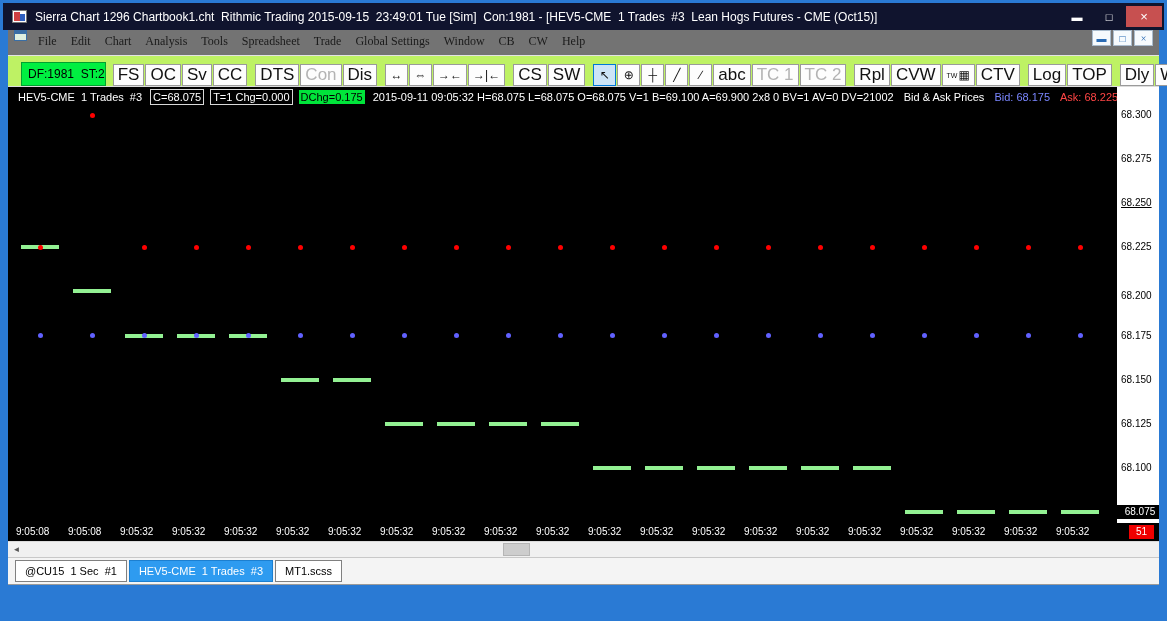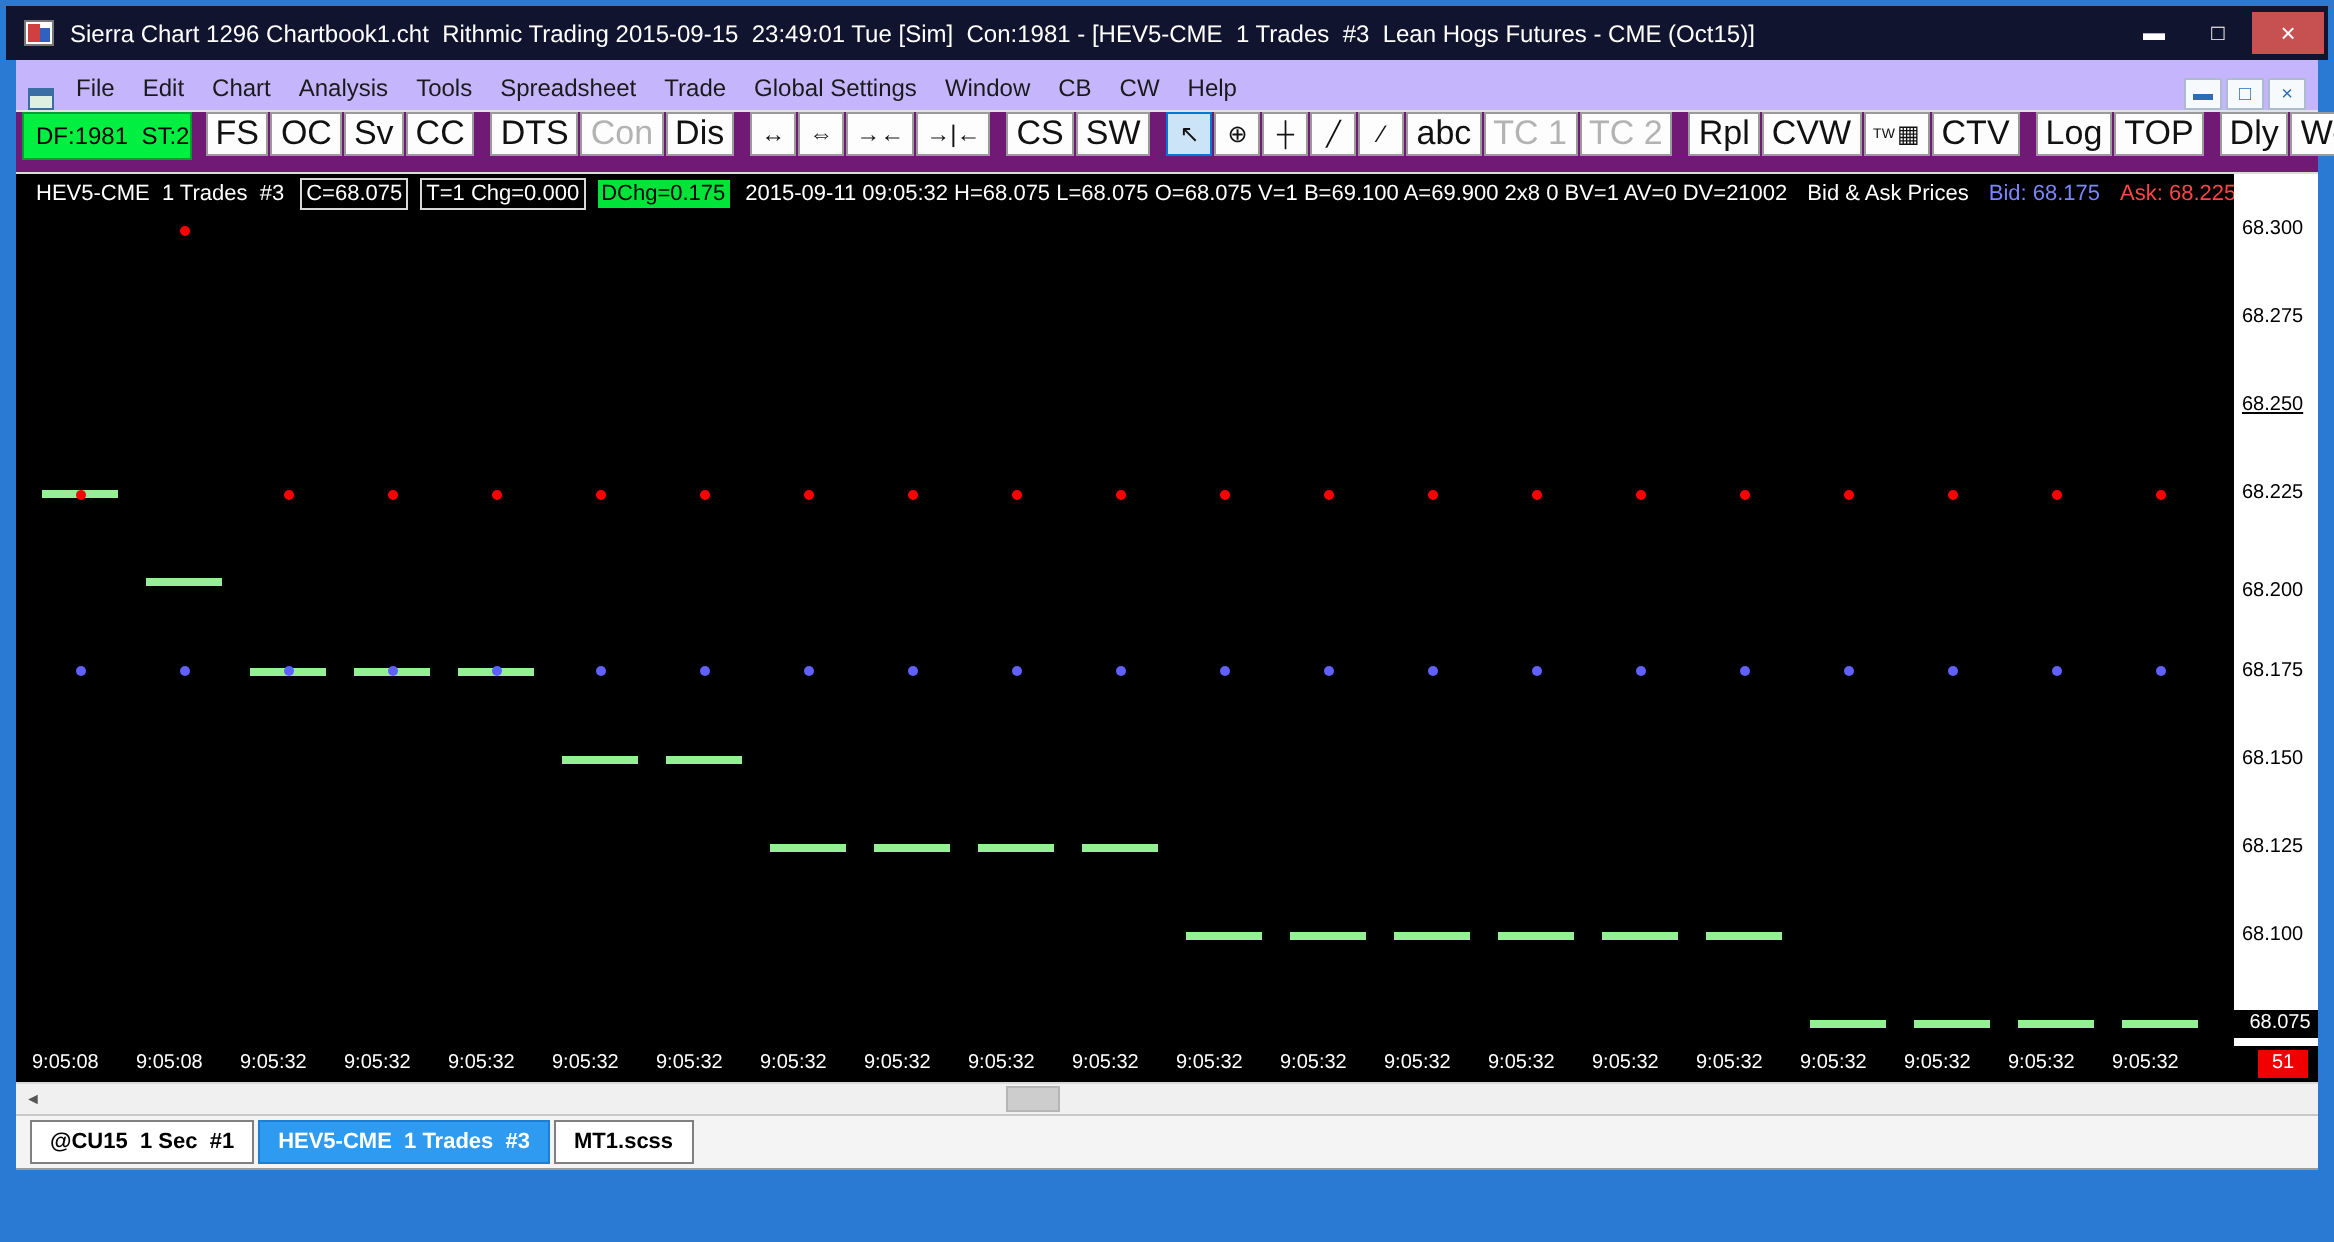--- a/index.html
+++ b/index.html
@@ -12,29 +12,29 @@
   .app-icon::before{content:"";position:absolute;left:1px;top:1px;width:6px;height:9px;background:#d04040;}
   .app-icon::after{content:"";position:absolute;right:1px;top:3px;width:5px;height:7px;background:#3060c0;}
   .title-text{flex:1;font-size:12px;margin-left:8px;white-space:pre;overflow:hidden;}
   .win-btn{width:30px;height:21px;display:flex;align-items:center;justify-content:center;font-size:11px;color:#fff;margin-right:2px;cursor:default;}
   .win-btn.close{background:#c75050;width:36px;font-size:13px;}
 
   
   .content{margin:0 5px;width:1151px;background:#f0f0f0;}
 
   
-  .menubar{height:26px;display:flex;align-items:flex-end;background:#c4b5fd;font-size:12px;color:#1a1a1a;padding:0 4px;border-bottom:1px solid #e3e3e3;}
+  .menubar{height:26px;display:flex;align-items:flex-start;background:#737373;font-size:12px;color:#1a1a1a;padding:0 4px;border-bottom:1px solid #e3e3e3;font-family:Liberation Serif, serif;}
   .mb-icon{width:13px;height:11px;border:1px solid #3a6ea5;background:#dff0e0;margin:0 4px 0 2px;position:relative;}
   .mb-icon::before{content:"";position:absolute;left:0;top:0;right:0;height:3px;background:#3a6ea5;}
   .menu-item{padding:4px 7px;white-space:pre;}
   .menubar-right{margin-left:auto;display:flex;gap:2px;padding-right:2px;}
   .mwc-btn{width:19px;height:16px;border:1px solid #aabccd;background:#f6fafd;color:#2b6cb5;font-size:10px;display:flex;align-items:center;justify-content:center;}
 
   
-  .toolbar{height:31px;display:flex;align-items:flex-start;background:#701a75;padding-left:3px;border-bottom:1px solid #dcdcdc;}
+  .toolbar{height:31px;display:flex;align-items:flex-end;background:#bef264;padding-left:13px;border-bottom:1px solid #dcdcdc;}
   .tb-status{width:185px;height:24px;border:1px solid #00a030;color:#000;font-size:12px;display:flex;align-items:center;padding-left:6px;margin-right:7px;white-space:pre;}
   .tb-btn{height:22px;min-width:23px;padding:0 4px;border:1px solid #9a9a9a;background:#fdfdfd;font-size:17px;color:#111;display:flex;align-items:center;justify-content:center;margin-right:1px;white-space:pre;cursor:default;}
   .tb-btn.icon{font-size:12px;}
   .tb-btn.disabled{color:#b3b3b3;}
   .tb-btn.selected{border:1px solid #0078d7;background:#cce4f7;}
   .tb-btn.gap{margin-left:7px;}
   .tb-sub{font-size:7px;line-height:7px;margin-right:1px;}
 
   
   .cb-tabrow{height:27px;background:#fbfbfb;display:flex;align-items:center;padding-left:6px;border-bottom:1px solid #e0e0e0;}
@@ -56,21 +56,21 @@
   .time-axis{position:relative;height:18px;background:#000;color:#fff;font-size:10px;overflow:hidden;}
   .time-tick{position:absolute;top:3px;width:48px;text-align:left;white-space:pre;}
   .countdown{position:absolute;right:5px;top:2px;width:25px;height:14px;color:#fff;text-align:center;line-height:14px;font-size:10px;}
 
   
   .scrollbar{position:relative;height:17px;background:#f0f0f0;border-top:1px solid #dadada;border-bottom:1px solid #c8c8c8;}
   .sb-arrow{position:absolute;left:0;top:0;width:17px;height:15px;color:#555;font-size:8px;display:flex;align-items:center;justify-content:center;}
   .sb-thumb{position:absolute;left:495px;top:1px;width:27px;height:13px;background:#cdcdcd;border:1px solid #b5b5b5;}
 
   
-  .bottom-tabs{height:27px;display:flex;align-items:center;background:#f4f4f4;padding-left:7px;border-bottom:1px solid #9a9a9a;font-weight:bold;}
+  .bottom-tabs{height:27px;display:flex;align-items:center;background:#f4f4f4;padding-left:7px;border-bottom:1px solid #9a9a9a;}
   .chart-tab{border:1px solid #808080;background:#fff;color:#000;font-size:11px;padding:4px 9px;margin-right:2px;white-space:pre;cursor:default;}
   .chart-tab.active{color:#fff;border-color:#1c7fd0;}
 </style>
 </head>
 <body>
 
 <div class="titlebar">
   <span class="app-icon"></span>
   <span class="title-text">Sierra Chart 1296 Chartbook1.cht  Rithmic Trading 2015-09-15  23:49:01 Tue [Sim]  Con:1981 - [HEV5-CME  1 Trades  #3  Lean Hogs Futures - CME (Oct15)]</span>
   <span class="win-btn">▬</span>

